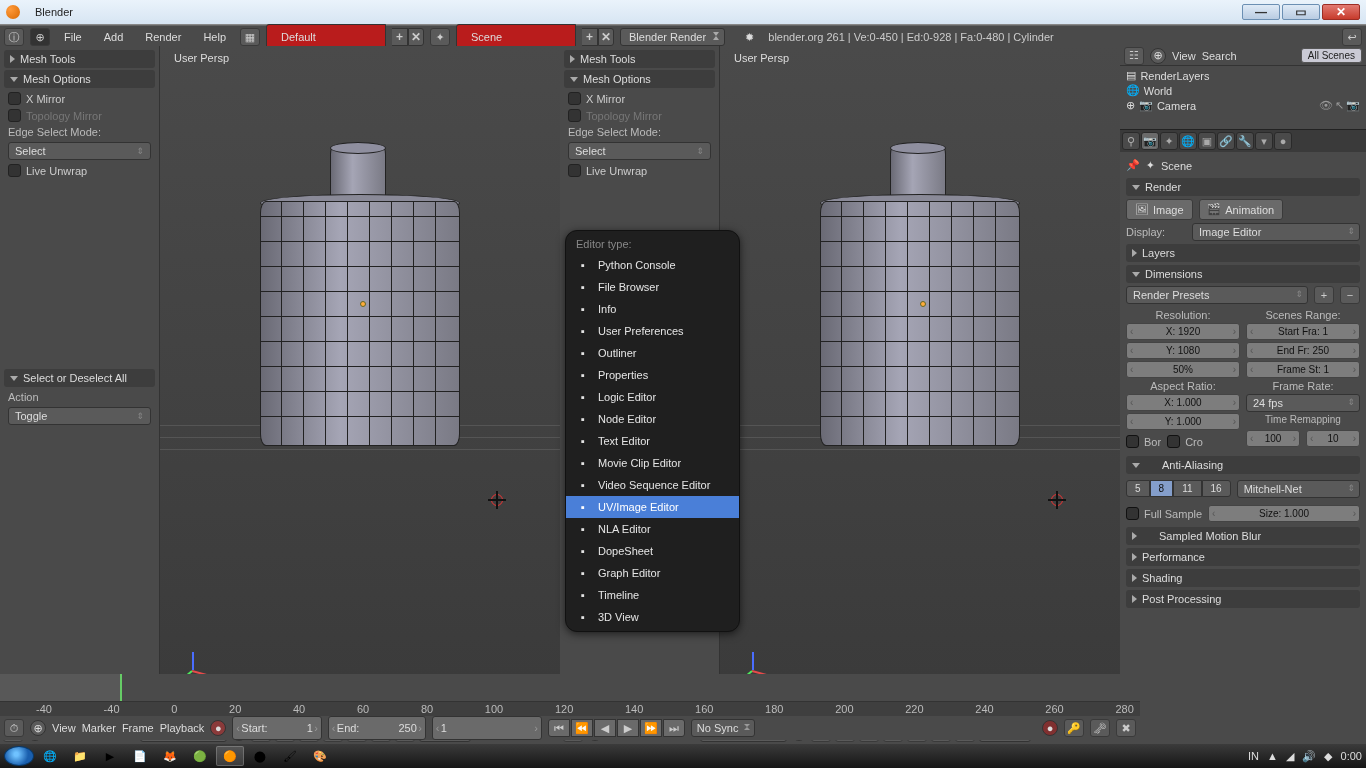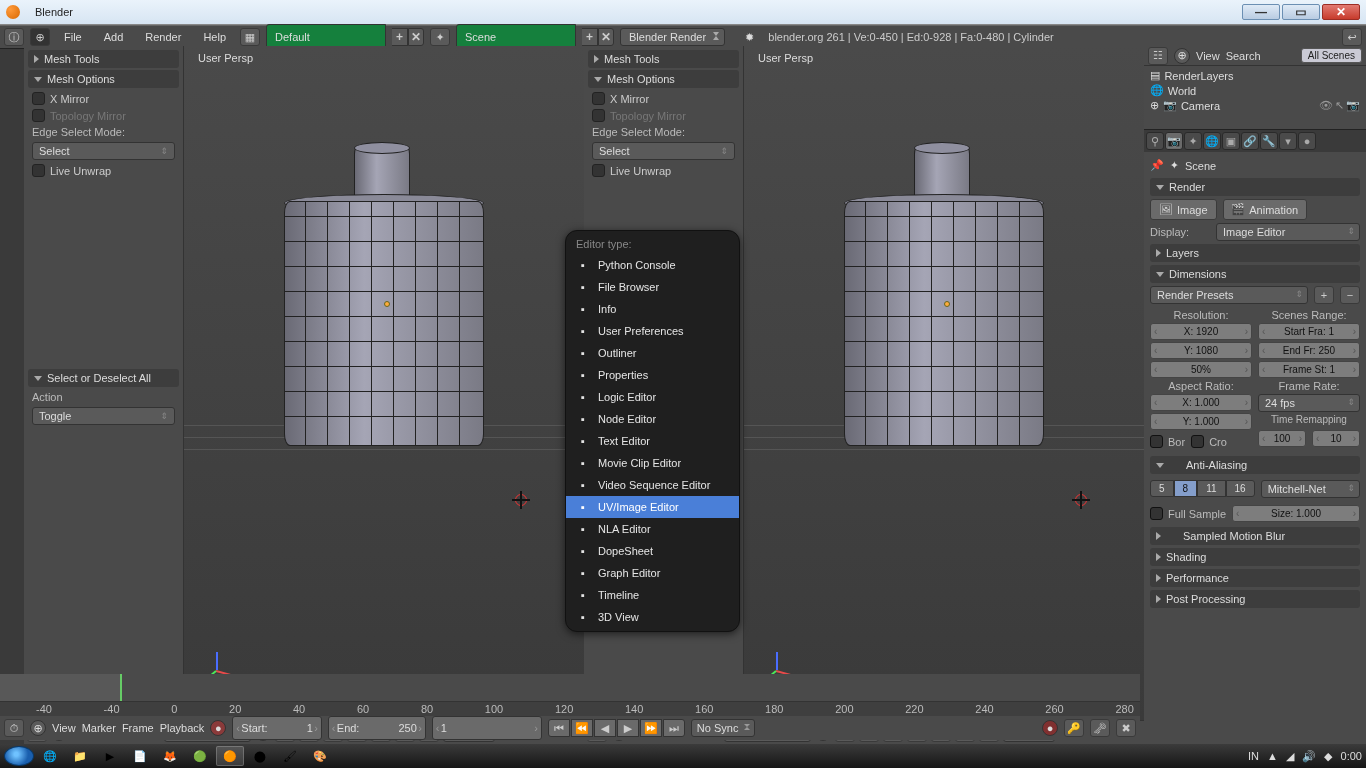--- a/index.html
+++ b/index.html
@@ -10,32 +10,32 @@
 .win-title .blender-icon { width: 14px; height: 14px; background: radial-gradient(circle at 30% 30%, #ff9a3b, #d96800); border-radius: 50%; margin-right: 6px; }
 .win-title-text { color: #222; }
 .win-ctrls { margin-left: auto; display: flex; gap: 2px; }
 .win-btn { width: 38px; height: 16px; border: 1px solid #6b8fb3; background: linear-gradient(#dfeaf6,#b9cce2); border-radius: 2px; display:flex; align-items:center; justify-content:center; color:#333; font-weight:bold; font-size:12px;}
 .win-btn.close { background: linear-gradient(#e27a72,#c73b2c); border-color:#9c2d24; color:#fff;}
 
 
 .top-bar { height: 24px; background: #4a4a4a; border-top:1px solid #666; border-bottom:1px solid #222; display: flex; align-items: center; padding: 0 4px; gap: 6px; color:#ddd;}
 .icon-btn { width: 20px; height: 18px; background: #5a5a5a; border:1px solid #3a3a3a; border-radius:3px; display:flex; align-items:center; justify-content:center; color:#ccc;}
 .menu-item { padding: 0 8px; cursor: pointer; }
-.field { height: 26px; background:#15803d; border:1px solid #333; border-radius:3px 0 0 3px; padding:0 8px; display:flex; align-items:center; color:#ddd; min-width:120px;}
+.field { height: 26px; background:#b91c1c; border:1px solid #333; border-radius:3px 0 0 3px; padding:0 14px; display:flex; align-items:center; color:#ddd; min-width:120px;}
 .field-btns { display:flex; }
 .field-btn { width:16px; height:18px; background:#5a5a5a; border:1px solid #333; display:flex; align-items:center; justify-content:center; color:#ccc; font-size:12px; font-weight:bold;}
 .field-btn:first-child{border-left:none;border-radius:0;}
 .field-btn:last-child{border-radius:0 3px 3px 0;}
 .pulldown {background:#5a5a5a;border:1px solid #333;border-radius:3px;padding:0 18px 0 8px;height:18px;display:flex;align-items:center;color:#ddd;position:relative;}
 .pulldown::after{content:"";position:absolute;right:5px;width:0;height:0;border-left:3px solid transparent;border-right:3px solid transparent;border-top:4px solid #aaa;border-bottom:4px solid #aaa;top:3px;}
 
 .info-text { margin-left:8px; color:#ccc; }
 
 
-.workspace { position:absolute; top:46px; left:0; right:0; bottom:24px; display:flex;margin-left:24px; }
+.workspace { position:absolute; top:46px; left:0; right:0; bottom:24px; display:flex; }
 .left-block, .mid-block { display:flex; flex-direction:column; }
 .left-block { width:560px; }
 .mid-block { width:560px; }
 .right-block { flex:1; display:flex; flex-direction:column; background:#4a4a4a;}
 
 .view-row { flex:1; display:flex; position:relative; }
 .tool-panel { width:160px; background:#4a4a4a; border-right:1px solid #333; padding:4px; overflow:hidden;}
 .panel-section-hdr { background:#3d3d3d; color:#ddd; padding:3px 6px; border-radius:3px; margin-bottom:2px; display:flex; align-items:center;}
 .panel-section-hdr::before{content:"";border-style:solid;margin-right:5px;}
 .panel-section-hdr.closed::before{border-width:4px 0 4px 5px;border-color:transparent transparent transparent #aaa;}
@@ -481,22 +481,22 @@
             <div class="cb2"></div>
             <span>Full Sample</span>
           </div>
         <div class="nf" style="flex:1">Size: 1.000</div>
       </div>
 
       <div class="section-hdr closed">
           <div class="cb2" style="width:12px;height:12px;margin-right:5px;border-radius:3px"></div>
           <span>Sampled Motion Blur</span>
         </div>
+      <div class="section-hdr closed">Performance</div>
       <div class="section-hdr closed">Shading</div>
-      <div class="section-hdr closed">Performance</div>
       <div class="section-hdr closed">Post Processing</div>
     </div>
   </div>
 </div>
 
 <div class="editor-popup">
   <div class="hdr">Editor type:</div>
   <div id="editor-items">
       <div class="item">
         <span class="icn">▪</span>

